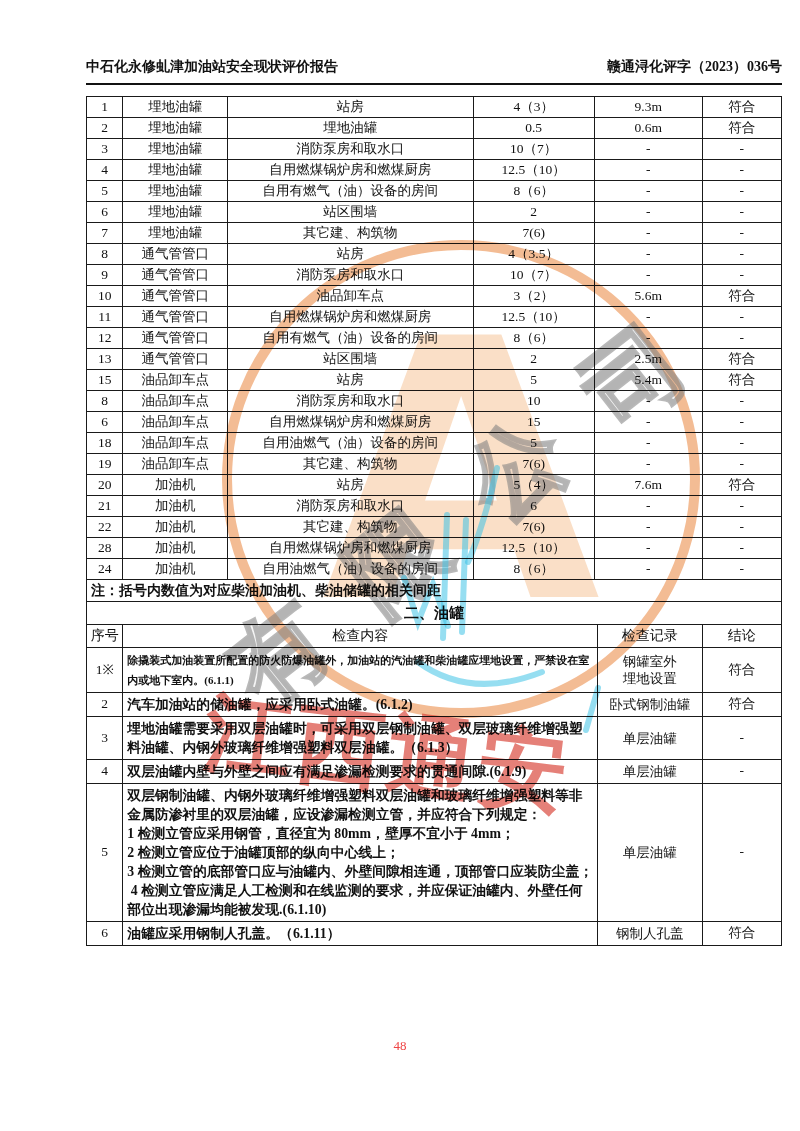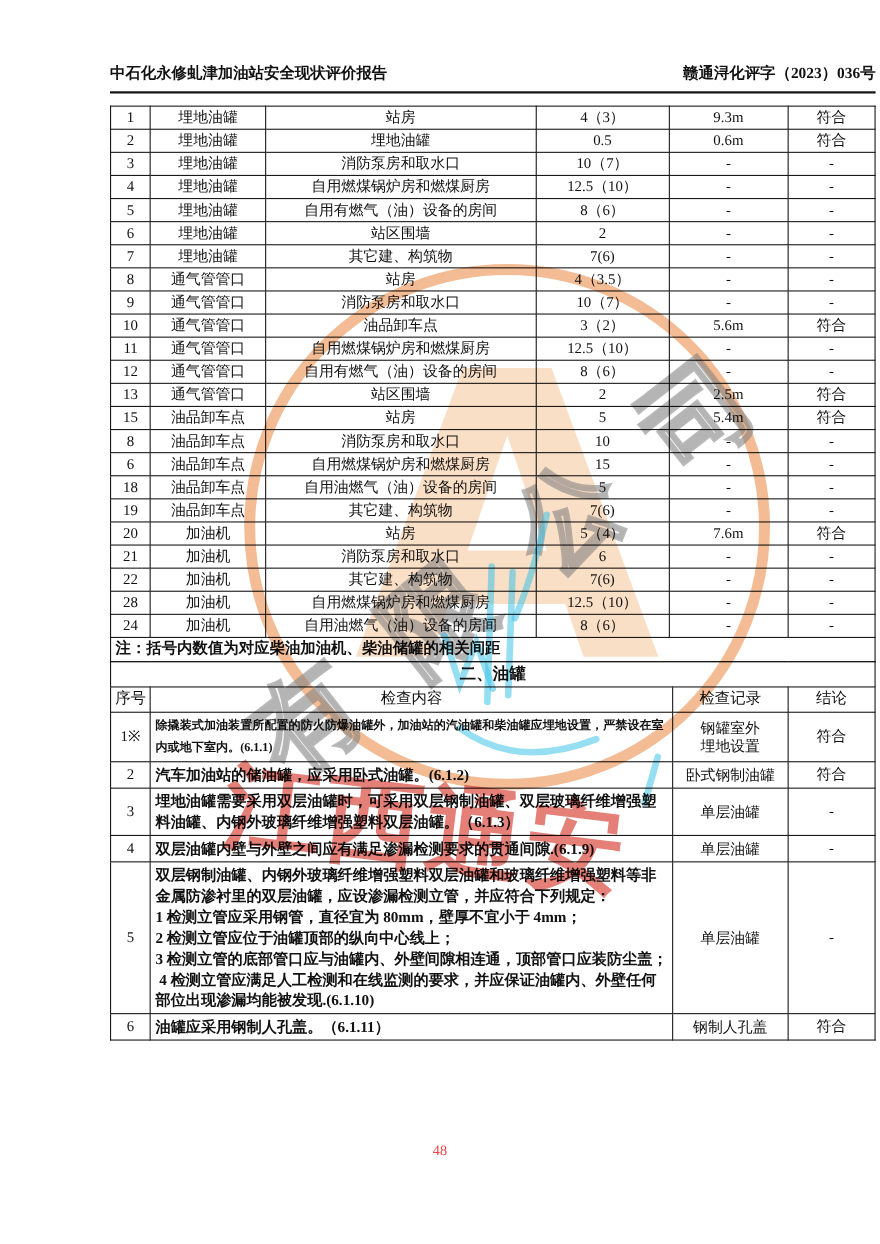--- a/index.html
+++ b/index.html
@@ -1,21 +1,21 @@
 <!DOCTYPE html>
 <html><head>
 <meta charset="utf-8">
 <style>
   html,body{margin:0;padding:0;}
   body{
     width:800px;height:1131px;position:relative;background:#ffffff;
     font-family:"Liberation Serif","DejaVu Serif",serif;color:#111;
     overflow:hidden;
   }
-  .content{position:absolute;left:100px;top:58px;width:696px;}
+  .content{position:absolute;left:86px;top:58px;width:696px;}
   .doc-header{
     display:flex;justify-content:space-between;align-items:flex-end;
     font-weight:700;font-size:14px;padding-bottom:7px;
     border-bottom:2px solid #111;
   }
   table{border-collapse:collapse;width:100%;table-layout:fixed;margin-top:11px;}
   .t2{margin-top:-1px;}
   td{
     border:1px solid #1a1a1a;text-align:center;vertical-align:middle;
     font-size:13.5px;line-height:1.25;padding:1px 3px;overflow:hidden;

